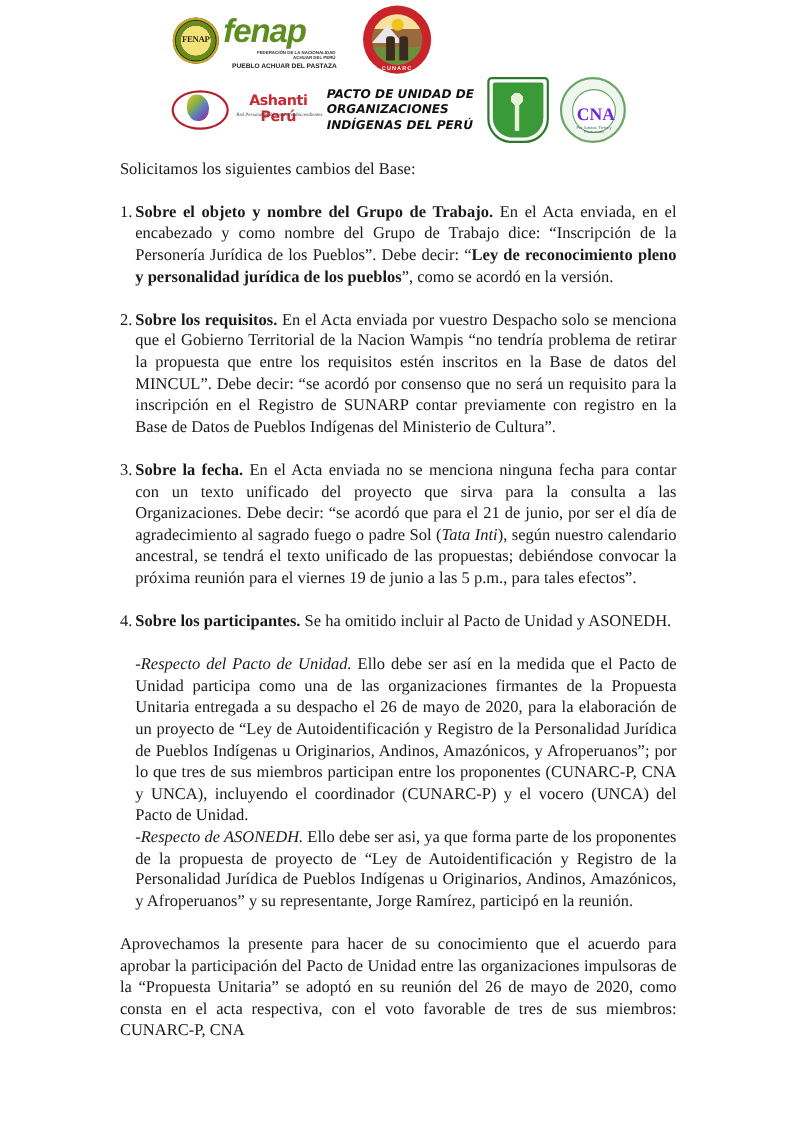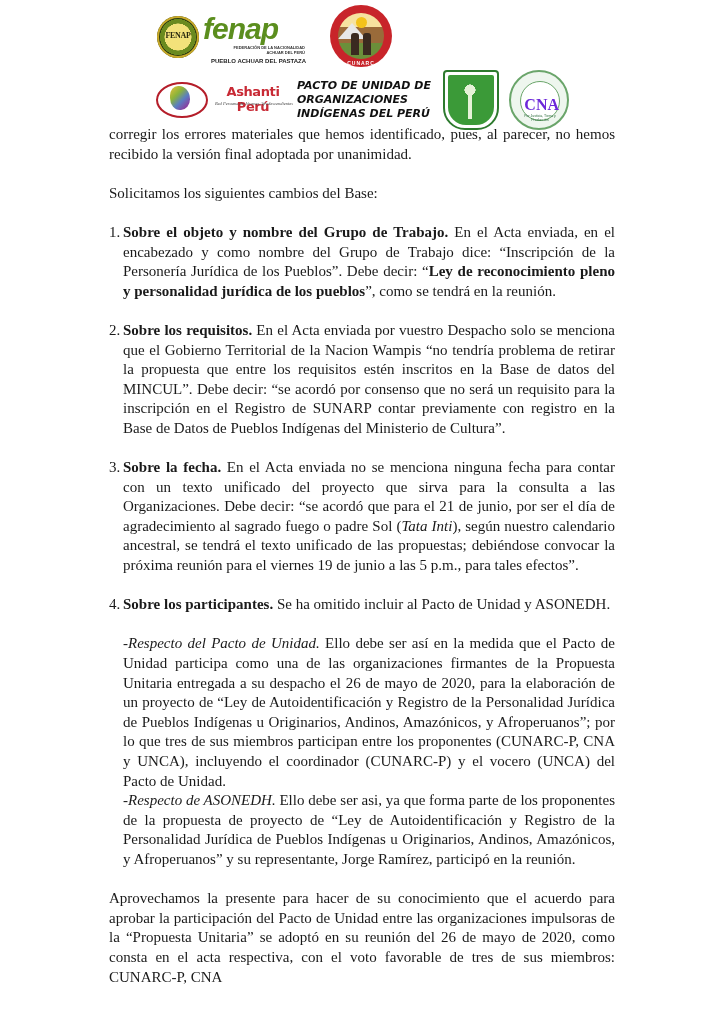--- a/index.html
+++ b/index.html
@@ -131,28 +131,27 @@
   <div class="logo cna">
     <div class="in">
       <div class="word">CNA</div>
       <div class="sub">Por Justicia, Tierra y Producción</div>
     </div>
   </div>
 </div>
 
 <div class="doc">
 
-  <p>corregir los errores materiales que hemos identificado, pues, al parecer, no hemos recibido la versión final adoptada por unanimidad.</p>
   <div class="gap"></div>
   <p>Solicitamos los siguientes cambios del Base:</p>
   <div class="gap"></div>
 
   <div class="item">
     <span class="num">1.</span>
-    <p><b>Sobre el objeto y nombre del Grupo de Trabajo.</b><span> En el Acta enviada, en el encabezado y como nombre del Grupo de Trabajo dice: “Inscripción de la Personería Jurídica de los Pueblos”. Debe decir: “</span><b>Ley de reconocimiento pleno y personalidad jurídica de los pueblos</b><span>”, como se tendrá en la reunión.</span></p>
+    <p><b>Sobre el objeto y nombre del Grupo de Trabajo.</b><span> En el Acta enviada, en el encabezado y como nombre del Grupo de Trabajo dice: “Inscripción de la Personería Jurídica de los Pueblos”. Debe decir: “</span><b>Ley de reconocimiento pleno y personalidad jurídica de los pueblos</b><span>”, como se acordó en la versión.</span></p>
   </div>
   <div class="gap"></div>
 
   <div class="item">
     <span class="num">2.</span>
     <p><b>Sobre los requisitos.</b><span> En el Acta enviada por vuestro Despacho solo se menciona que el Gobierno Territorial de la Nacion Wampis “no tendría problema de retirar la propuesta que entre los requisitos estén inscritos en la Base de datos del MINCUL”. Debe decir: “se acordó por consenso que no será un requisito para la inscripción en el Registro de SUNARP contar previamente con registro en la Base de Datos de Pueblos Indígenas del Ministerio de Cultura”.</span></p>
   </div>
   <div class="gap"></div>
 
   <div class="item">

